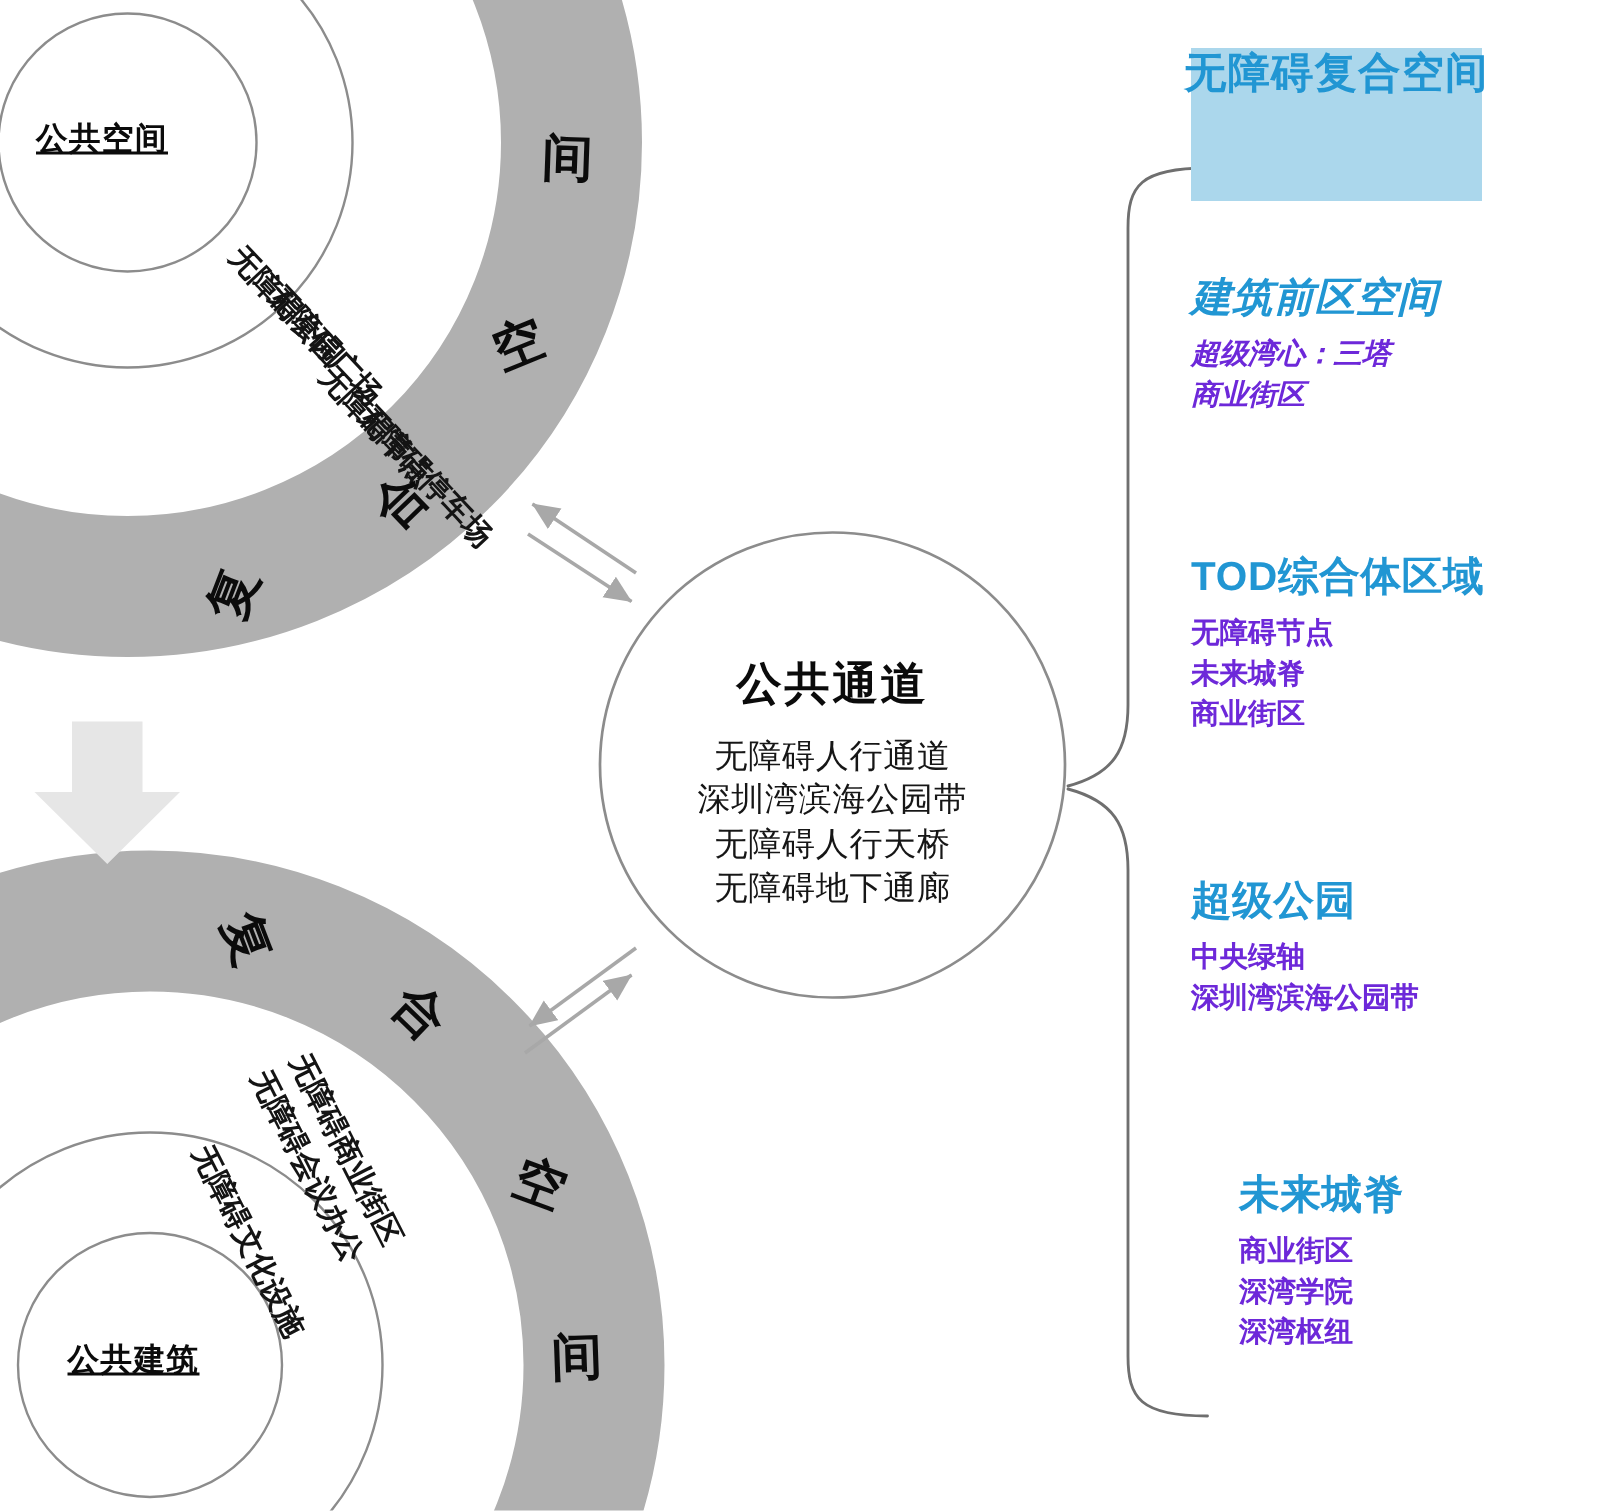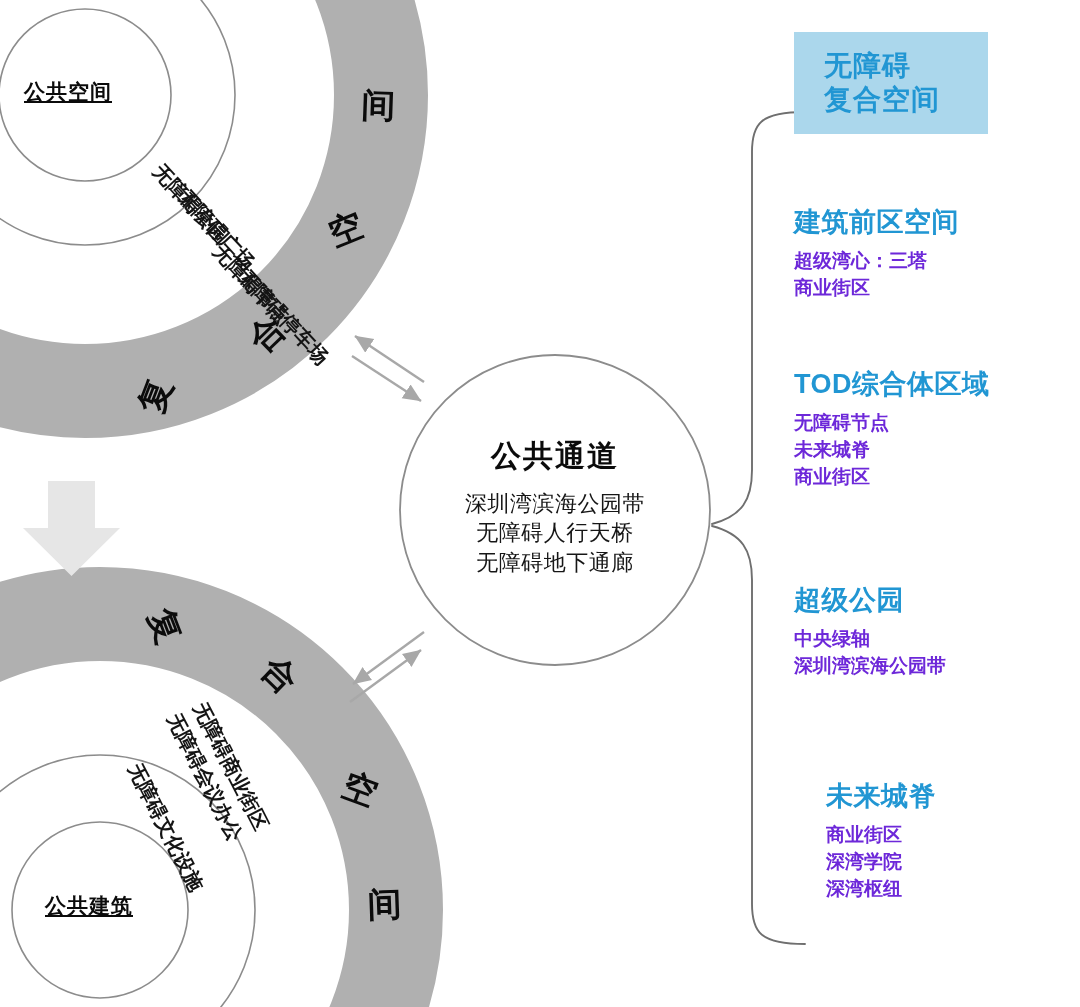--- a/index.html
+++ b/index.html
@@ -16,24 +16,24 @@
   
   #diagram{position:absolute;left:0;top:0;width:1080px;height:1007px;}
 
   
   .panel{position:absolute;left:780px;top:0;width:300px;height:1007px;}
 
   .panel-title-box{
     position:absolute;left:14px;top:32px;
     width:194px;height:102px;
     background:#abd7ec;
-    display:flex;flex-direction:column;
+    display:flex;flex-direction:row;
     justify-content:center;
     box-sizing:border-box;
-    padding-left:30px;
+    padding-left:0;
   }
   .panel-title-box .ln{
     color:#2196d3;
     font-size:28px;
     font-weight:bold;
     line-height:1.22;
     letter-spacing:1px;
     white-space:nowrap;
   }
 
@@ -158,33 +158,34 @@
 
   </svg>
 
   <div class="c-label core-title" style="left:24px;top:78px;">公共空间</div>
 
   <div class="c-label core-title" style="left:28px;top:892px;margin-left:17px;">公共建筑</div>
 
   <div class="hubbox" style="left:405px;top:408px;">
     <div class="c-label hub-title" style="position:static;margin-top:28px;">公共通道</div>
     <div style="height:12px"></div>
+    <div class="hub-line">无障碍人行通道</div>
     <div class="hub-line">深圳湾滨海公园带</div>
     <div class="hub-line">无障碍人行天桥</div>
     <div class="hub-line">无障碍地下通廊</div>
   </div>
 
   <div class="panel">
 
     <div class="panel-title-box">
       <div class="ln">无障碍</div>
       <div class="ln">复合空间</div>
     </div>
 
-    <div class="group" style="top:208px;">
+    <div class="group" style="top:184px;font-style:italic;">
       <div class="group-heading">建筑前区空间</div>
       <ul class="group-items">
         <li>超级湾心：三塔</li>
         <li>商业街区</li>
       </ul>
     </div>
 
     <div class="group" style="top:370px;">
       <div class="group-heading">TOD综合体区域</div>
       <ul class="group-items">

